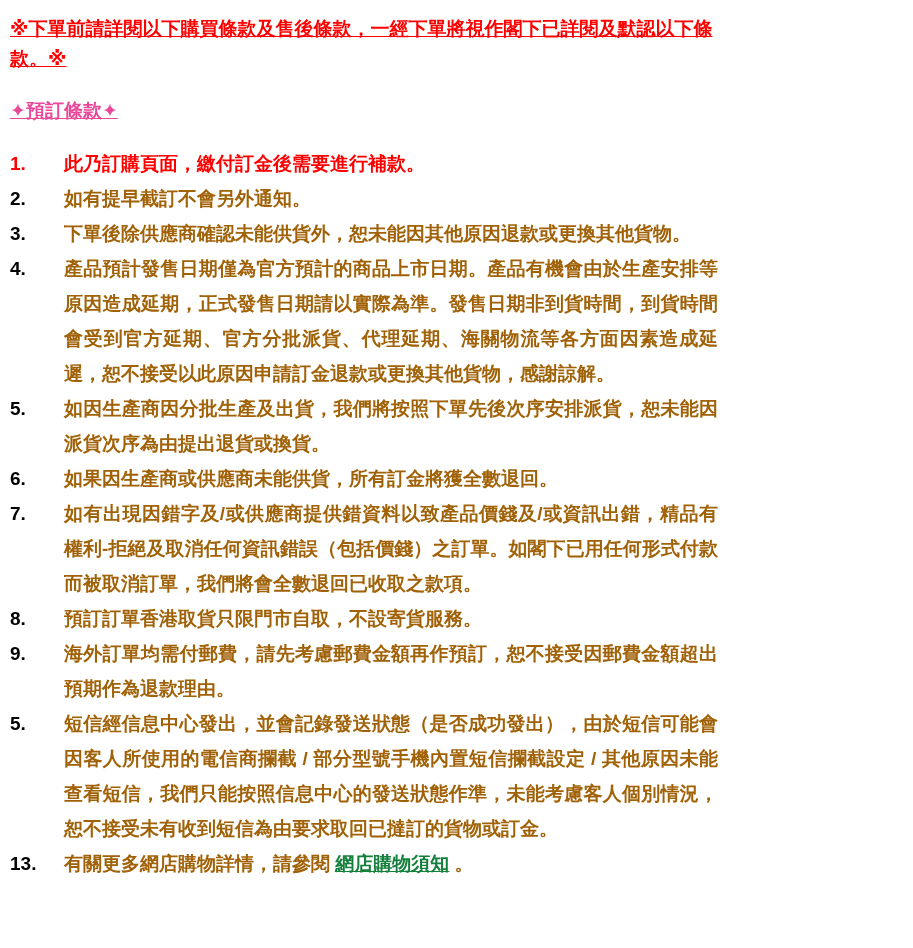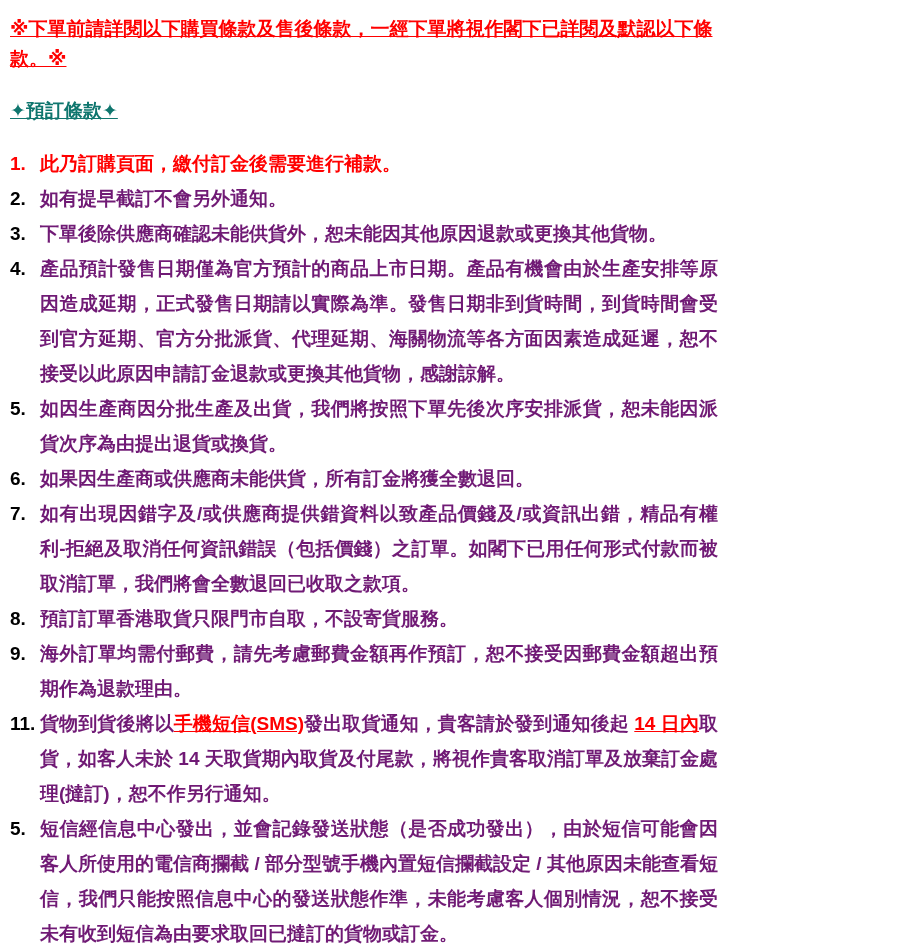--- a/index.html
+++ b/index.html
@@ -18,21 +18,21 @@
     padding: 10px 30px 20px 10px;
   }
   .doc-header {
     color: #ff0000;
     font-size: 19px;
     line-height: 30px;
     text-decoration: underline;
     margin: 4px 0 22px 0;
   }
   .section-title {
-    color: #0f766e;
+    color: #ec4899;
     font-size: 19px;
     line-height: 30px;
     text-decoration: underline;
     margin: 0 0 20px 0;
   }
   .terms-list {
     margin: 0;
     padding: 0;
   }
   .term-row {
@@ -42,22 +42,23 @@
     line-height: 35px;
   }
   .term-num {
     flex: 0 0 30px;
     width: 30px;
   }
   .term-num.red { color: #ff0000; }
   .term-text {
     flex: 1;
     text-align: justify;
+    margin-left: 24px;
   }
-  .seg-normal { color: #701a75; }
+  .seg-normal { color: #a16207; }
   .seg-red { color: #ff0000; }
   .seg-redline {
     color: #ff0000;
     text-decoration: underline;
   }
   a.seg-link {
     color: #15803d;
     text-decoration: underline;
     cursor: pointer;
   }
@@ -101,24 +102,20 @@
       </div>
       <div class="term-row">
         <span class="term-num">8.</span>
         <div class="term-text"><span class="seg-normal">預訂訂單香港取貨只限門市自取，不設寄貨服務。</span></div>
       </div>
       <div class="term-row">
         <span class="term-num">9.</span>
         <div class="term-text"><span class="seg-normal">海外訂單均需付郵費，請先考慮郵費金額再作預訂，恕不接受因郵費金額超出預期作為退款理由。</span></div>
       </div>
       <div class="term-row">
-        <span class="term-num">11.</span>
-        <div class="term-text"><span class="seg-normal">貨物到貨後將以</span><span class="seg-redline">手機短信(SMS)</span><span class="seg-normal">發出取貨通知，貴客請於發到通知後起 </span><span class="seg-redline">14 日內</span><span class="seg-normal">取貨，如客人未於 14 天取貨期內取貨及付尾款，將視作貴客取消訂單及放棄訂金處理(撻訂)，恕不作另行通知。</span></div>
-      </div>
-      <div class="term-row">
         <span class="term-num">5.</span>
         <div class="term-text"><span class="seg-normal">短信經信息中心發出，並會記錄發送狀態（是否成功發出），由於短信可能會因客人所使用的電信商攔截 / 部分型號手機內置短信攔截設定 / 其他原因未能查看短信，我們只能按照信息中心的發送狀態作準，未能考慮客人個別情況，恕不接受未有收到短信為由要求取回已撻訂的貨物或訂金。</span></div>
       </div>
       <div class="term-row">
         <span class="term-num">13.</span>
         <div class="term-text"><span class="seg-normal">有關更多網店購物詳情，請參閱 </span><a class="seg-link" href="#">網店購物須知</a><span class="seg-normal"> 。</span></div>
       </div>
     </div>
 </div>
 

